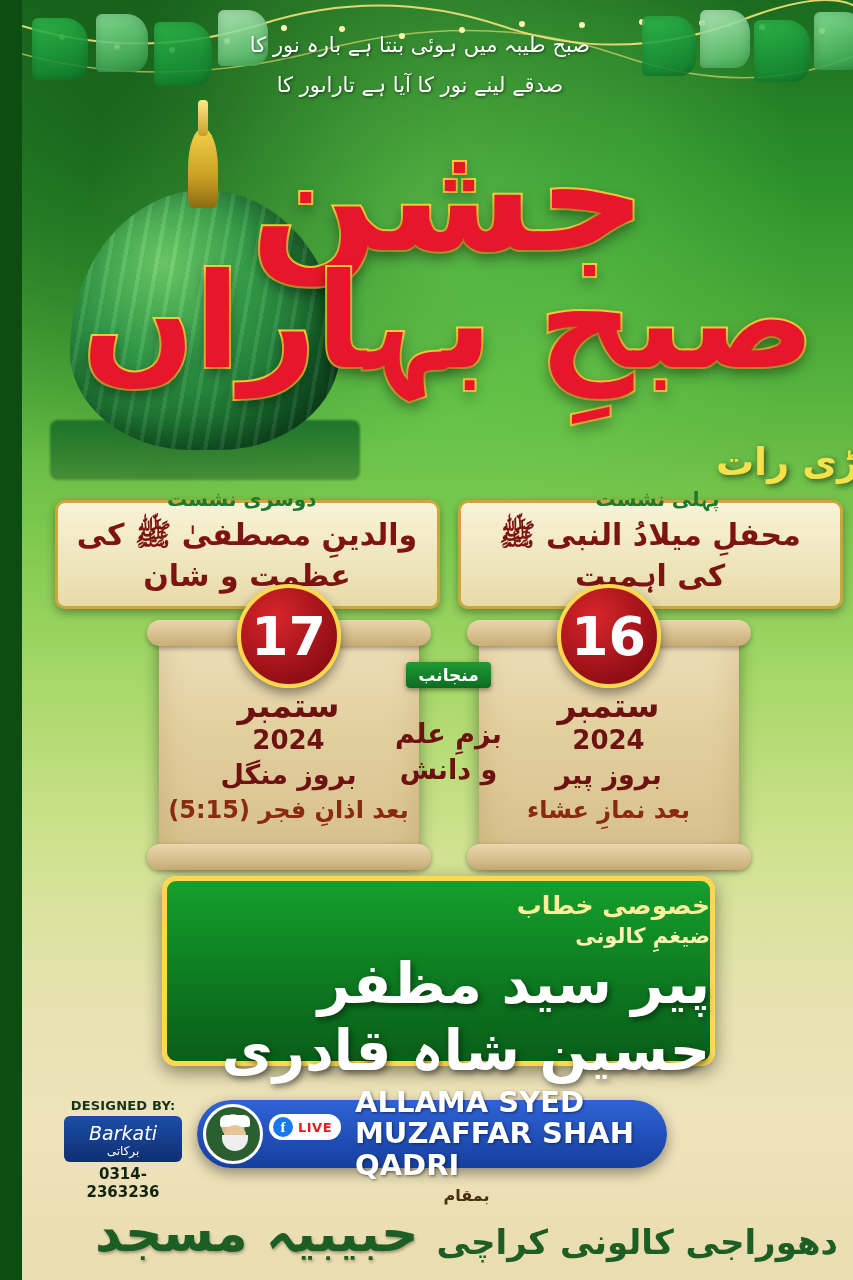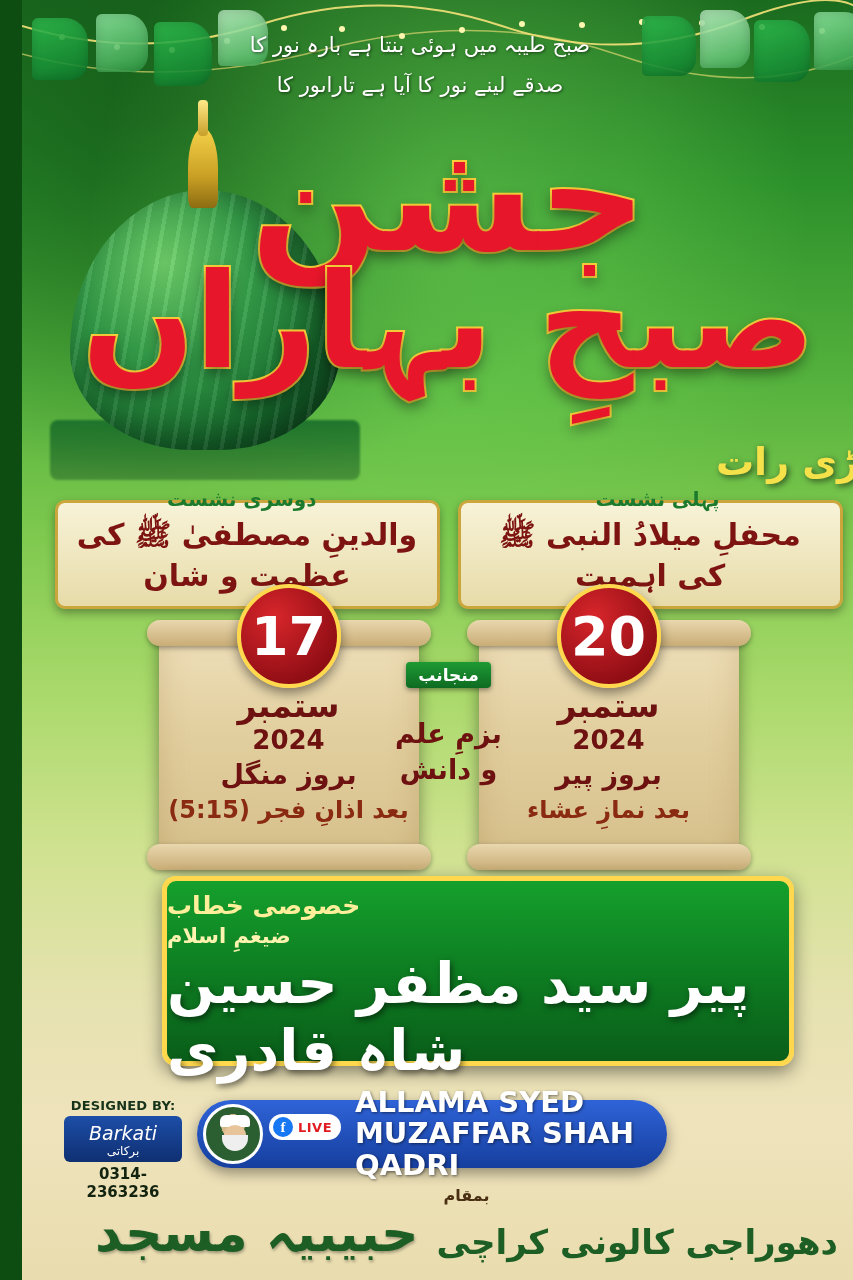--- a/index.html
+++ b/index.html
@@ -155,26 +155,26 @@
   .mid-tag .tagtop {
     display:inline-block; background: linear-gradient(180deg,#1e9a33,#0e6b22);
     color:#fff; font-size: 17px; font-weight:bold; padding: 3px 12px;
     border-radius: 4px; box-shadow: 0 2px 5px rgba(0,0,0,.4);
   }
   .mid-tag .tagtext {
     margin-top: 28px; font-size: 27px; font-weight: bold; color:#6d1210; line-height: 1.35;
   }
   
   .speaker-panel {
-    position: absolute; top: 876px; left: 140px; width: 632px; height: 190px;
+    position: absolute; top: 876px; left: 140px; width: 553px; height: 190px;
     background: linear-gradient(180deg,#15a02c 0%, #0d7a21 55%, #0a5e19 100%);
     border: 5px solid #ffd84d;
     border-radius: 14px;
     box-shadow: 0 6px 18px rgba(0,0,0,.45);
-    direction: rtl; text-align: left; padding-top: 10px;
+    direction: rtl; text-align: right; padding-top: 10px;
   }
   .speaker-panel .khitab { font-size: 25px; font-weight:bold; color:#ffef9b; }
   .speaker-panel .zeegham { font-size: 21px; font-weight:bold; color:#fff3b0; margin-top: 4px; }
   .speaker-panel .sname {
     font-size: 56px; font-weight: bold; color: #ffffff; line-height: 1.2; margin-top: 2px;
     text-shadow: 2px 3px 6px rgba(0,0,0,.5);
   }
   
   .designed {
     position: absolute; left: 42px; top: 1098px; width: 118px; text-align: center;
@@ -291,21 +291,21 @@
       <div class="stext">محفلِ میلادُ النبی ﷺ کی اہمیت</div>
     </div>
     <div class="session">
       <div class="stag">دوسری نشست</div>
       <div class="stext">والدینِ مصطفیٰ ﷺ کی عظمت و شان</div>
     </div>
   </div>
 
   <div class="dates">
     <div class="scroll-card">
-      <div class="daybadge">20</div>
+      <div class="daybadge">16</div>
       <div class="d-month">ستمبر</div>
       <div class="d-year">2024</div>
       <div class="d-day">بروز پیر</div>
       <div class="d-time">بعد نمازِ عشاء</div>
     </div>
     <div class="scroll-card">
       <div class="daybadge">17</div>
       <div class="d-month">ستمبر</div>
       <div class="d-year">2024</div>
       <div class="d-day">بروز منگل</div>
@@ -313,21 +313,21 @@
     </div>
   </div>
 
   <div class="mid-tag">
     <div class="tagtop">منجانب</div>
     <div class="tagtext">بزمِ علم و دانش</div>
   </div>
 
   <div class="speaker-panel">
     <div class="khitab">خصوصی خطاب</div>
-    <div class="zeegham">ضیغمِ اسلام</div>
+    <div class="zeegham">ضیغمِ کالونی</div>
     <div class="sname">پیر سید مظفر حسین شاہ قادری</div>
   </div>
 
   <div class="designed">
     <div class="dlabel">DESIGNED BY:</div>
     <div class="dbox">
       <div class="dname">Barkati</div>
       <div class="durdu">برکاتی</div>
     </div>
     <div class="dphone">0314-2363236</div>

